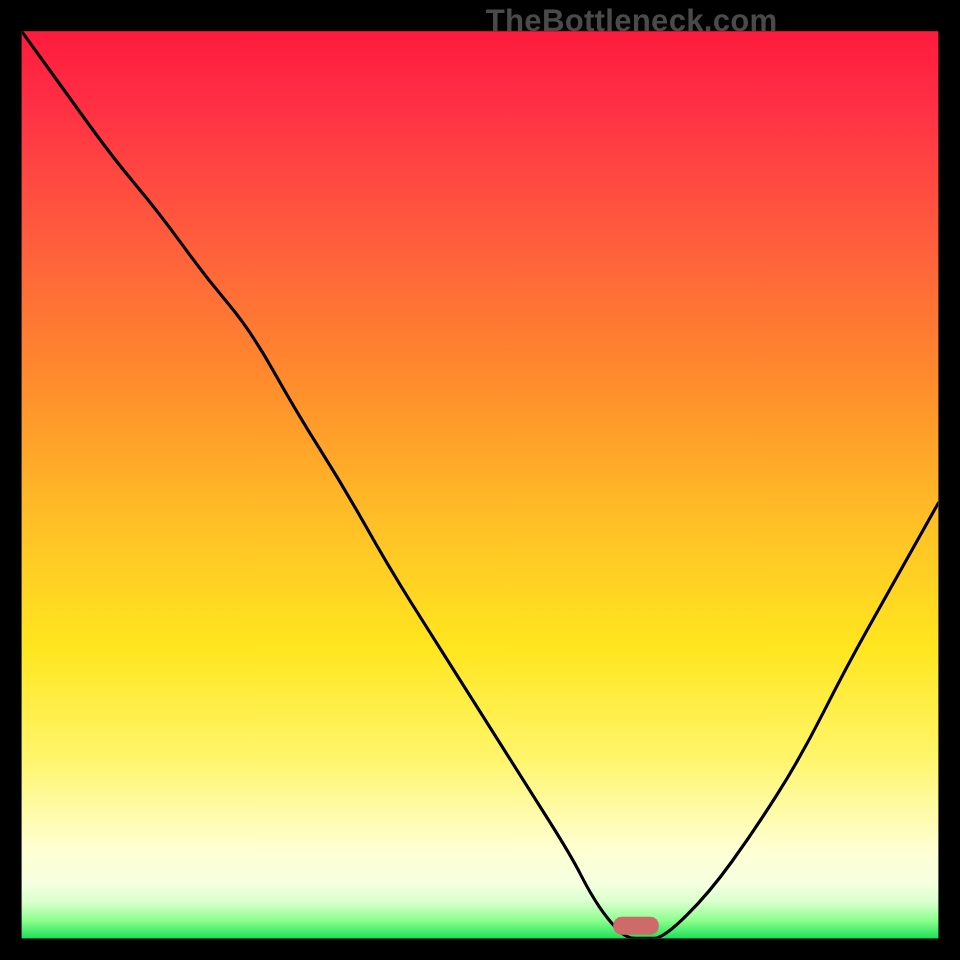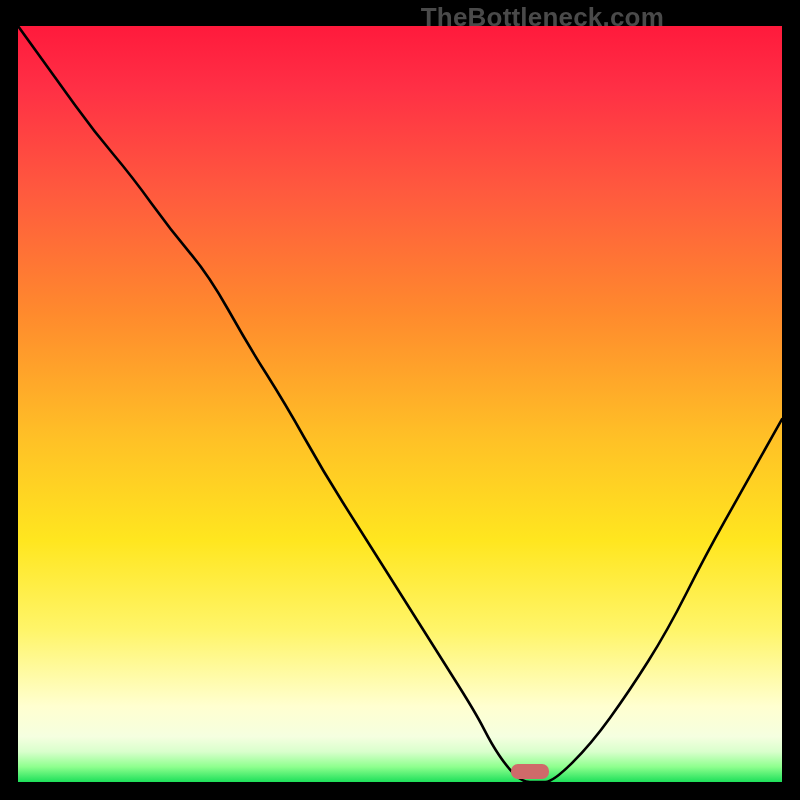--- a/index.html
+++ b/index.html
@@ -9,21 +9,20 @@
     height: 800px;
     background: #000;
     overflow: hidden;
     font-family: Arial, Helvetica, sans-serif;
   }
   .wrap {
     position: relative;
     width: 662px;
     height: 800px;
     background: #000;
-    padding-left: 16px;
   }
   .plot {
     position: absolute;
     left: 18px;
     top: 26px;
     width: 764px;
     height: 756px;
     
     background: linear-gradient(
       to bottom,

